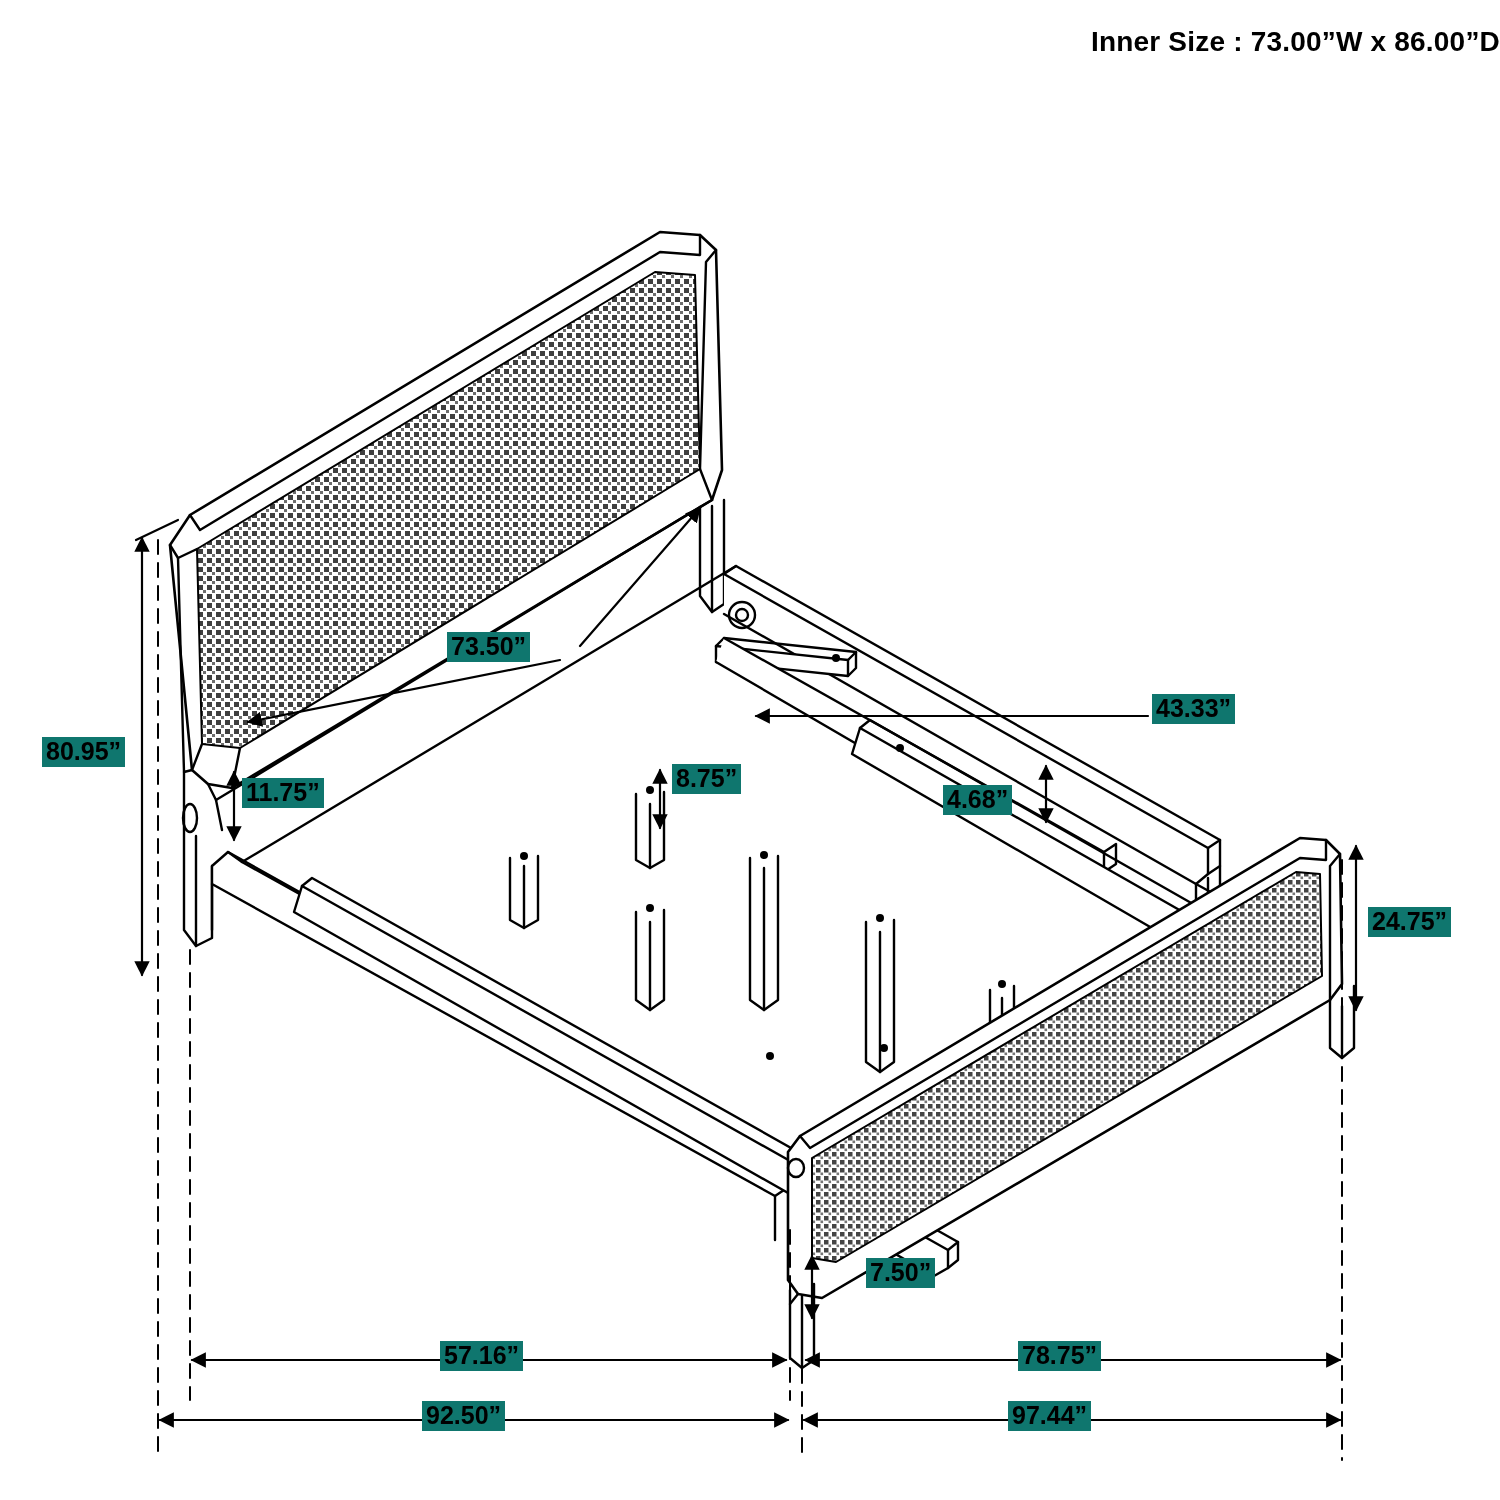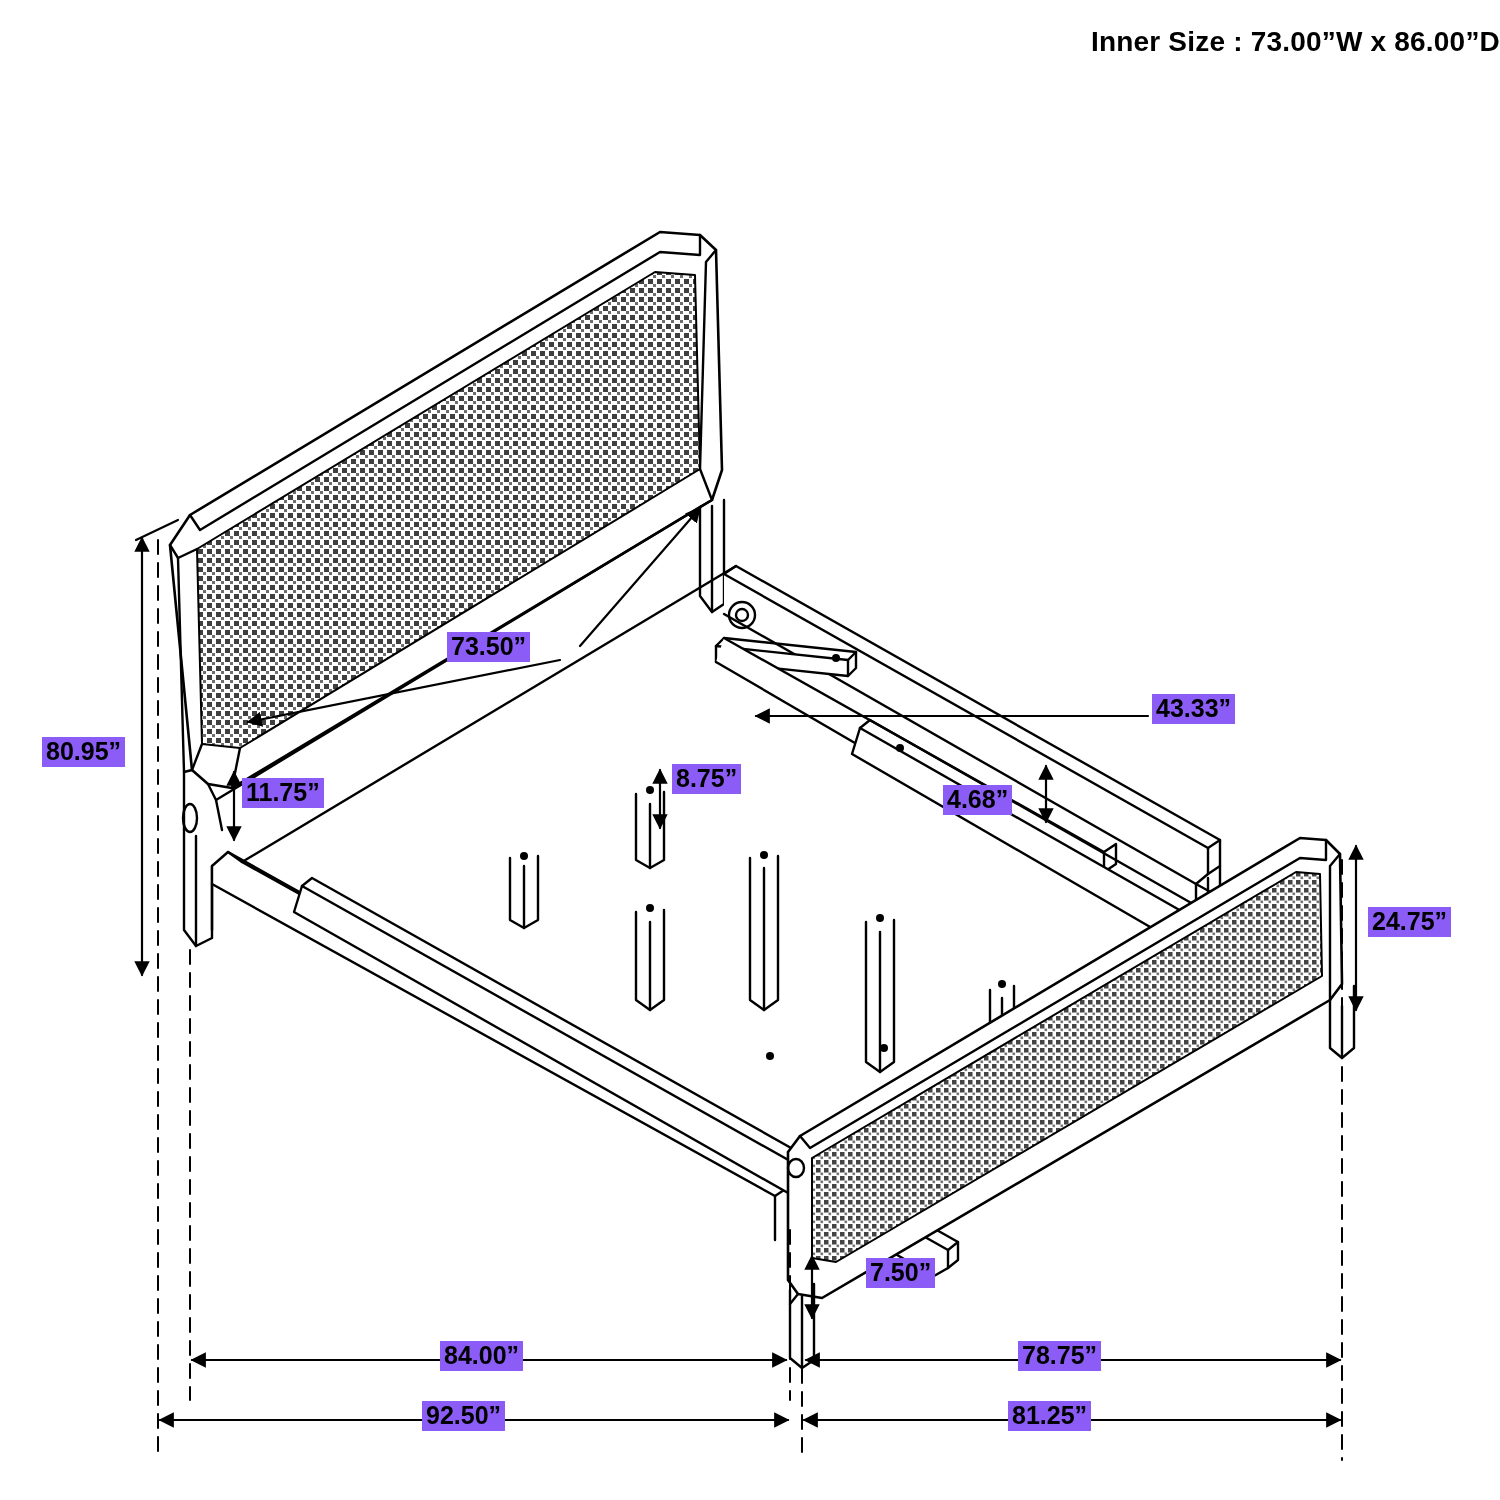--- a/index.html
+++ b/index.html
@@ -34,21 +34,21 @@
     top: 0;
     left: 0;
     width: 1500px;
     height: 1500px;
   }
   .dim-label {
     position: absolute;
     font-size: 25px;
     font-weight: bold;
     white-space: nowrap;
-    background: #8b5cf6;
+    background: #0f766e;
     padding: 1px 4px;
     line-height: 1.1;
   }
 </style>
 </head>
 <body>
 
 <div id="diagram-root">
 
   <div class="title">Inner Size : 73.00”W x 86.00”D</div>
@@ -237,18 +237,18 @@
   </svg>
 
   <div class="dim-label" style="left:42px; top:737px;">80.95”</div>
   <div class="dim-label" style="left:447px; top:632px;">73.50”</div>
   <div class="dim-label" style="left:242px; top:778px;">11.75”</div>
   <div class="dim-label" style="left:672px; top:764px;text-align:center;">8.75”</div>
   <div class="dim-label" style="left:1152px; top:694px;">43.33”</div>
   <div class="dim-label" style="left:943px; top:785px;">4.68”</div>
   <div class="dim-label" style="left:1368px; top:907px;">24.75”</div>
   <div class="dim-label" style="left:822px; top:1258px;margin-left:44px;">7.50”</div>
-  <div class="dim-label" style="left:440px; top:1341px;">84.00”</div>
+  <div class="dim-label" style="left:440px; top:1341px;">57.16”</div>
   <div class="dim-label" style="left:1018px; top:1341px;">78.75”</div>
   <div class="dim-label" style="left:422px; top:1401px;">92.50”</div>
-  <div class="dim-label" style="left:1008px; top:1401px;">81.25”</div>
+  <div class="dim-label" style="left:1008px; top:1401px;">97.44”</div>
 
 </div>
 
 </body></html>

